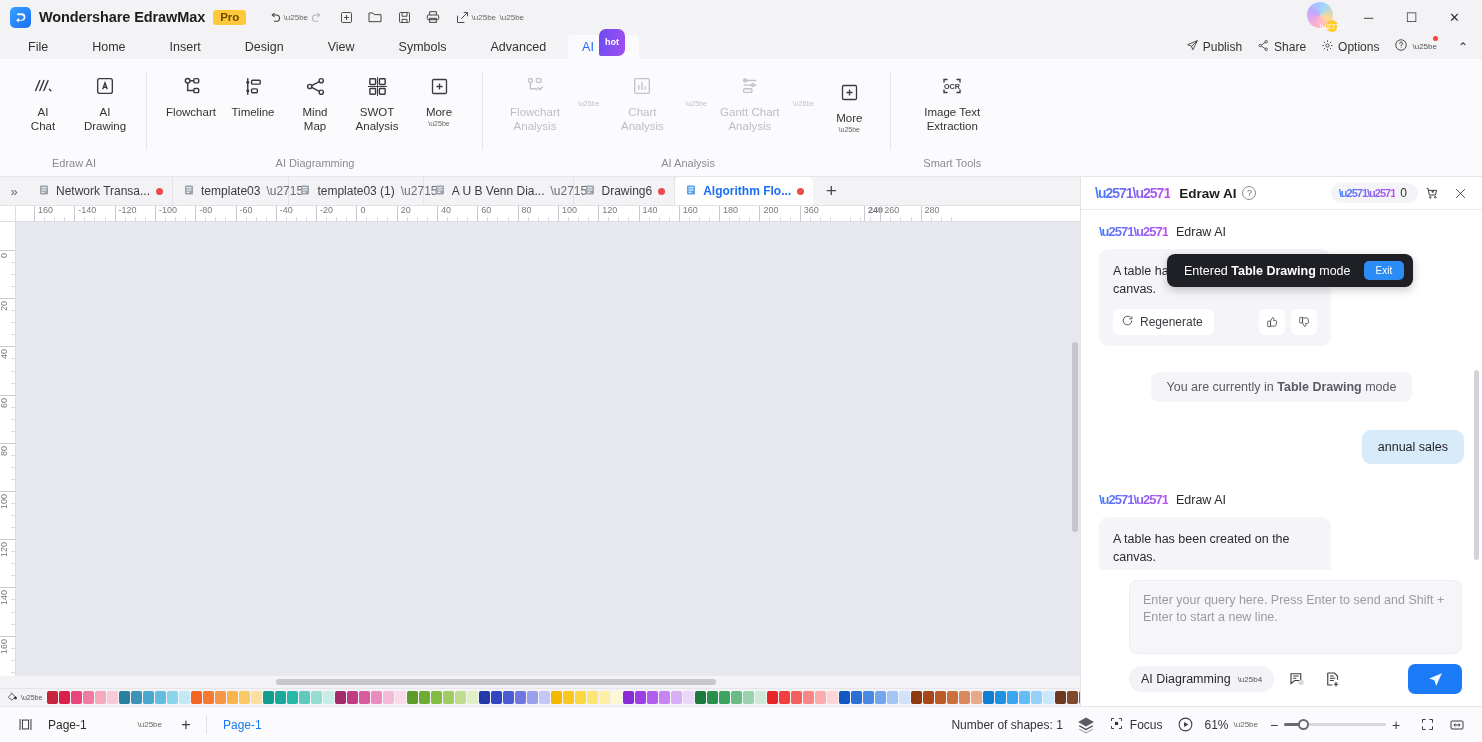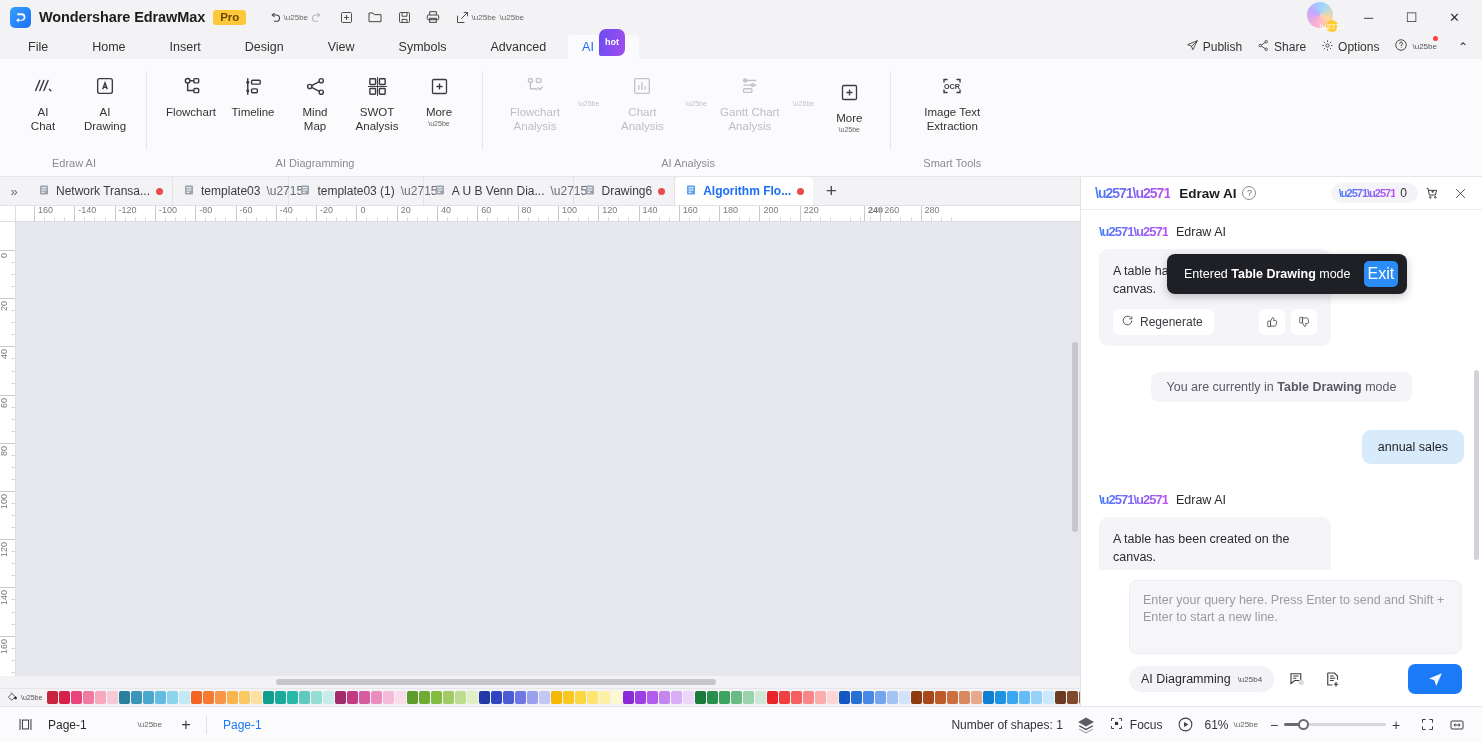--- a/index.html
+++ b/index.html
@@ -118,21 +118,21 @@
   .regen { display: flex; align-items: center; gap: 6px; background: #fff; border-radius: 6px; padding: 5px 11px 5px 8px; font-size: 12px; color: #3b3b42; }
   .ba-sp { flex: 1; }
   .vote { width: 26px; height: 26px; background: #fff; border-radius: 6px; display: flex; align-items: center; justify-content: center; color: #4a4a52; margin-left: 6px; }
   .sys-row { display: flex; justify-content: center; margin: 26px 0 0; }
   .sys-note { background: #f5f5f9; border-radius: 8px; padding: 8px 16px; font-size: 12.5px; color: #5a5a63; }
   .user-row { display: flex; justify-content: flex-end; margin-top: 28px; }
   .bubble-user { background: #d8ebfb; border-radius: 9px; padding: 10px 16px; font-size: 12.5px; color: #1d1d22; }
   .ai-scroll { position: absolute; right: 3px; top: 160px; width: 5px; height: 190px; border-radius: 3px; background: #d2d2d8; }
   .toast { position: absolute; left: 86px; top: 44px; background: #1e2026; color: #fff; border-radius: 8px; padding: 7px 9px 7px 17px; display: flex; align-items: center; gap: 13px; font-size: 12.5px; box-shadow: 0 3px 10px rgba(0,0,0,.22); z-index: 20; }
   .toast b { font-weight: bold; }
-  .toast-exit { background: #2b8cf5; color: #fff; border-radius: 5px; padding: 4px 4px; font-size: 16px; }
+  .toast-exit { background: #2b8cf5; color: #fff; border-radius: 5px; padding: 4px 12px; font-size: 10px; }
   .ai-foot { padding: 10px 20px 12px; flex-shrink: 0; margin-left: 28px; }
   .ai-input { background: #f6f6fa; border: 1px solid #eeeef2; border-radius: 8px; height: 74px; padding: 11px 13px; font-size: 12.5px; color: #9a9aa3; line-height: 17px; }
   .ai-tools { display: flex; align-items: center; margin-top: 10px; gap: 10px; }
   .mode-pill { display: flex; align-items: center; gap: 7px; background: #f2f2f7; border-radius: 13px; padding: 6px 12px; font-size: 12.5px; color: #2b2b2b; }
   .mode-pill .cc { font-size: 8px; color: #555; }
   .tool-ic { width: 26px; height: 26px; display: flex; align-items: center; justify-content: center; color: #3b3b42; }
   .ai-tools-sp { flex: 1; }
   .send-btn { width: 54px; height: 30px; background: #1b7af5; border-radius: 7px; display: flex; align-items: center; justify-content: center; color: #fff; }
 
   
@@ -616,21 +616,21 @@
               <div class="htick minor" style="left: 713.175px;"></div>
               <div class="htick minor" style="left: 723.25px;"></div>
               <div class="htick minor" style="left: 733.325px;"></div>
               <div class="htick" style="left: 743.4px;">
                 <span>200</span>
               </div>
               <div class="htick minor" style="left: 753.475px;"></div>
               <div class="htick minor" style="left: 763.55px;"></div>
               <div class="htick minor" style="left: 773.625px;"></div>
               <div class="htick" style="left: 783.7px;">
-                <span>220</span>
+                <span>360</span>
               </div>
               <div class="htick minor" style="left: 793.775px;"></div>
               <div class="htick minor" style="left: 803.85px;"></div>
               <div class="htick minor" style="left: 813.925px;"></div>
               <div class="htick" style="left: 848px; font-weight: bold;">
                 <span>240</span>
               </div>
               <div class="htick minor" style="left: 834.075px;"></div>
               <div class="htick minor" style="left: 844.15px;"></div>
               <div class="htick minor" style="left: 854.225px;"></div>

